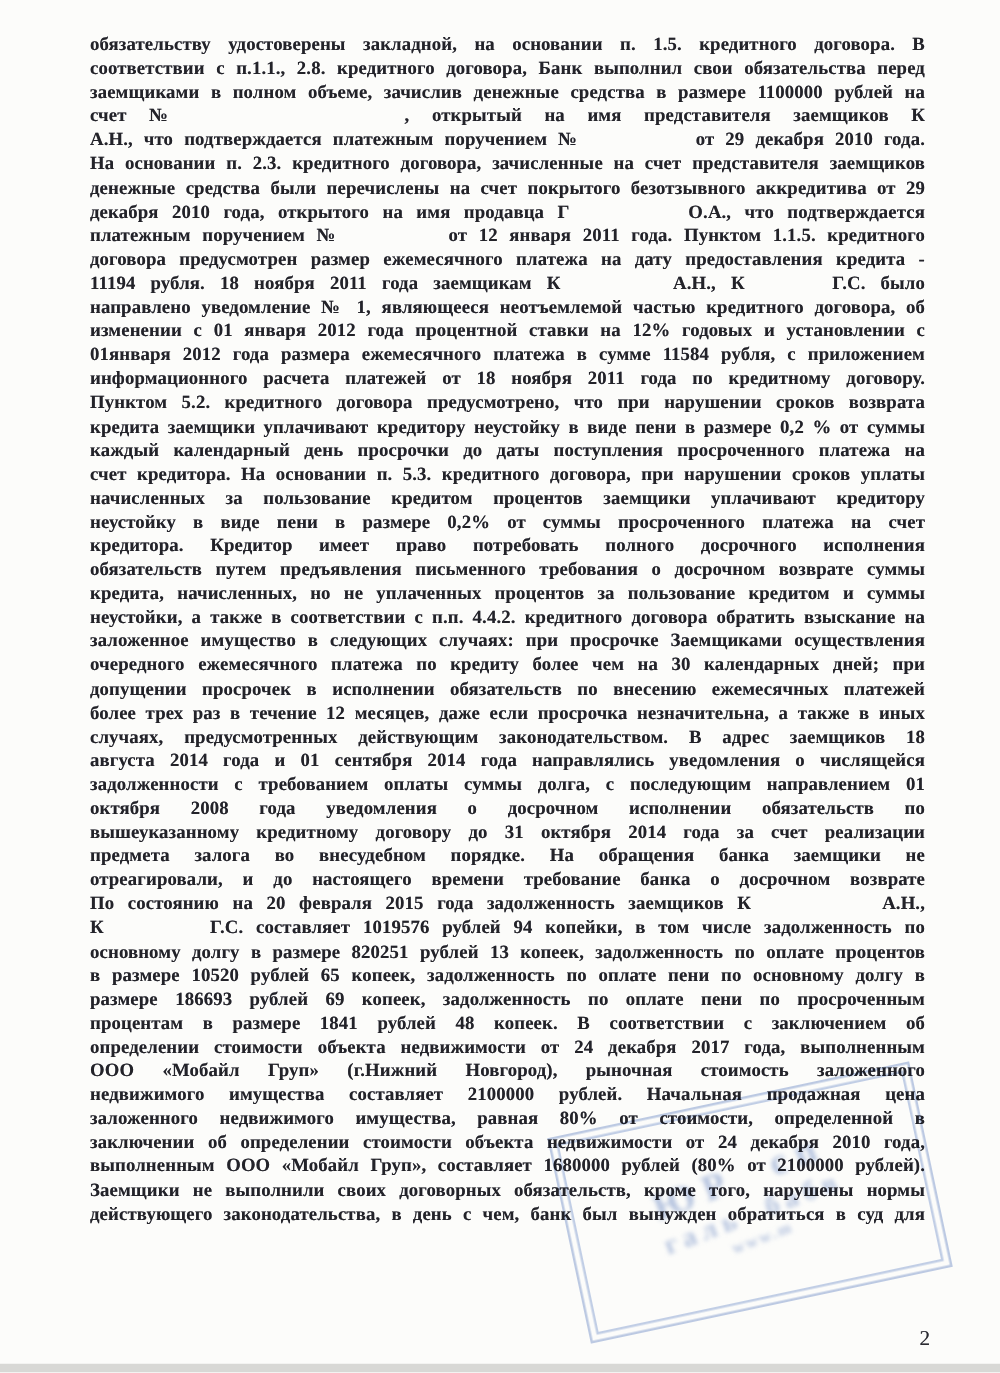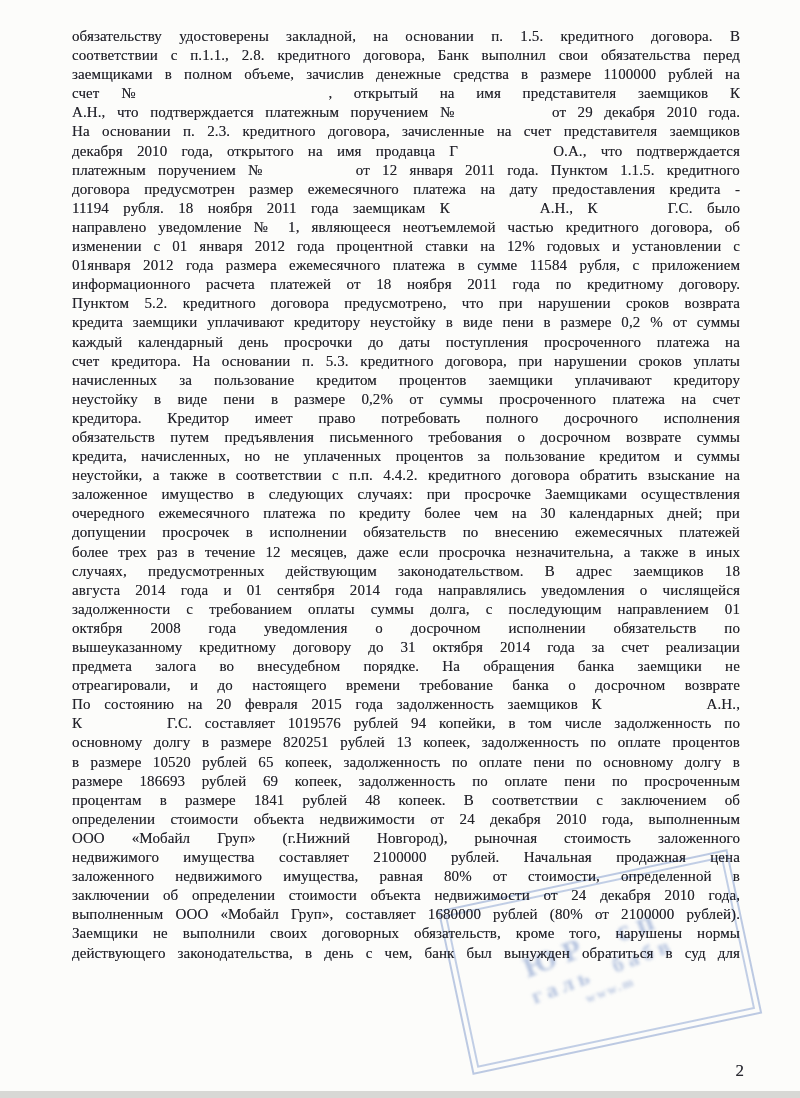--- a/index.html
+++ b/index.html
@@ -22,20 +22,21 @@
   .line {
     font-size: 15px;
     line-height: 19.1px;
     height: 19.1px;
     text-align: justify;
     text-align-last: justify;
     white-space: normal;
     text-shadow: 0 0 0.5px rgba(45,45,65,0.55);
     letter-spacing: 0.1px;
     overflow: hidden;
+    font-weight: bold;
   }
   .gap {
     display: inline-block;
     height: 1px;
   }
   .watermark {
     position: absolute;
     left: 452px; top: 878px;
     width: 296px; height: 168px;
     transform: rotate(-12deg);
@@ -89,20 +90,21 @@
 
 <div class="page">
 
   <div class="text-block" id="text-block">
       <div class="line">обязательству удостоверены закладной, на основании п. 1.5. кредитного договора. В</div>
       <div class="line">соответствии с п.1.1., 2.8. кредитного договора, Банк выполнил свои обязательства перед</div>
       <div class="line">заемщиками в полном объеме, зачислив денежные средства в размере 1100000 рублей на</div>
       <div class="line">счет №<span class="gap" style="width: 175px;"></span>, открытый на имя представителя заемщиков К</div>
       <div class="line">А.Н., что подтверждается платежным поручением №<span class="gap" style="width: 90px;"></span>от 29 декабря 2010 года.</div>
       <div class="line">На основании п. 2.3. кредитного договора, зачисленные на счет представителя заемщиков</div>
+      <div class="line">денежные средства были перечислены на счет покрытого безотзывного аккредитива от 29</div>
       <div class="line">декабря 2010 года, открытого на имя продавца Г<span class="gap" style="width: 95px;"></span>О.А., что подтверждается</div>
       <div class="line">платежным поручением №<span class="gap" style="width: 85px;"></span>от 12 января 2011 года. Пунктом 1.1.5. кредитного</div>
       <div class="line">договора предусмотрен размер ежемесячного платежа на дату предоставления кредита -</div>
       <div class="line">11194 рубля. 18 ноября 2011 года заемщикам К<span class="gap" style="width: 90px;"></span>А.Н., К<span class="gap" style="width: 70px;"></span>Г.С. было</div>
       <div class="line">направлено уведомление № 1, являющееся неотъемлемой частью кредитного договора, об</div>
       <div class="line">изменении с 01 января 2012 года процентной ставки на 12% годовых и установлении с</div>
       <div class="line">01января 2012 года размера ежемесячного платежа в сумме 11584 рубля, с приложением</div>
       <div class="line">информационного расчета платежей от 18 ноября 2011 года по кредитному договору.</div>
       <div class="line">Пунктом 5.2. кредитного договора предусмотрено, что при нарушении сроков возврата</div>
       <div class="line">кредита заемщики уплачивают кредитору неустойку в виде пени в размере 0,2 % от суммы</div>
@@ -124,21 +126,21 @@
       <div class="line">октября 2008 года уведомления о досрочном исполнении обязательств по</div>
       <div class="line">вышеуказанному кредитному договору до 31 октября 2014 года за счет реализации</div>
       <div class="line">предмета залога во внесудебном порядке. На обращения банка заемщики не</div>
       <div class="line">отреагировали, и до настоящего времени требование банка о досрочном возврате</div>
       <div class="line">По состоянию на 20 февраля 2015 года задолженность заемщиков К<span class="gap" style="width: 105px;"></span>А.Н.,</div>
       <div class="line">К<span class="gap" style="width: 85px;"></span>Г.С. составляет 1019576 рублей 94 копейки, в том числе задолженность по</div>
       <div class="line">основному долгу в размере 820251 рублей 13 копеек, задолженность по оплате процентов</div>
       <div class="line">в размере 10520 рублей 65 копеек, задолженность по оплате пени по основному долгу в</div>
       <div class="line">размере 186693 рублей 69 копеек, задолженность по оплате пени по просроченным</div>
       <div class="line">процентам в размере 1841 рублей 48 копеек. В соответствии с заключением об</div>
-      <div class="line">определении стоимости объекта недвижимости от 24 декабря 2010 года, выполненным</div>
+      <div class="line">определении стоимости объекта недвижимости от 24 декабря 2017 года, выполненным</div>
       <div class="line">ООО «Мобайл Груп» (г.Нижний Новгород), рыночная стоимость заложенного</div>
       <div class="line">недвижимого имущества составляет 2100000 рублей. Начальная продажная цена</div>
       <div class="line">заложенного недвижимого имущества, равная 80% от стоимости, определенной в</div>
       <div class="line">заключении об определении стоимости объекта недвижимости от 24 декабря 2010 года,</div>
       <div class="line">выполненным ООО «Мобайл Груп», составляет 1680000 рублей (80% от 2100000 рублей).</div>
       <div class="line">Заемщики не выполнили своих договорных обязательств, кроме того, нарушены нормы</div>
       <div class="line">действующего законодательства, в день с чем, банк был вынужден обратиться в суд для</div>
     </div>
 
   <div class="watermark">

